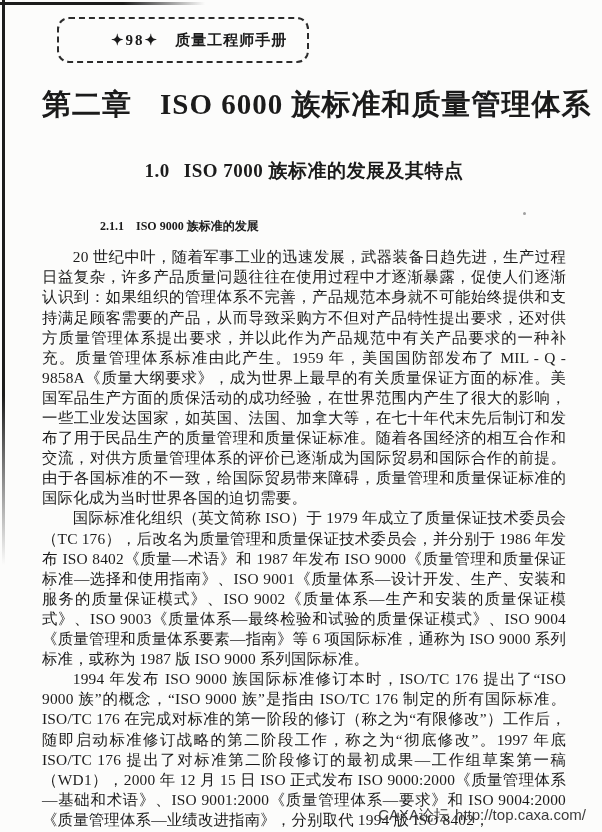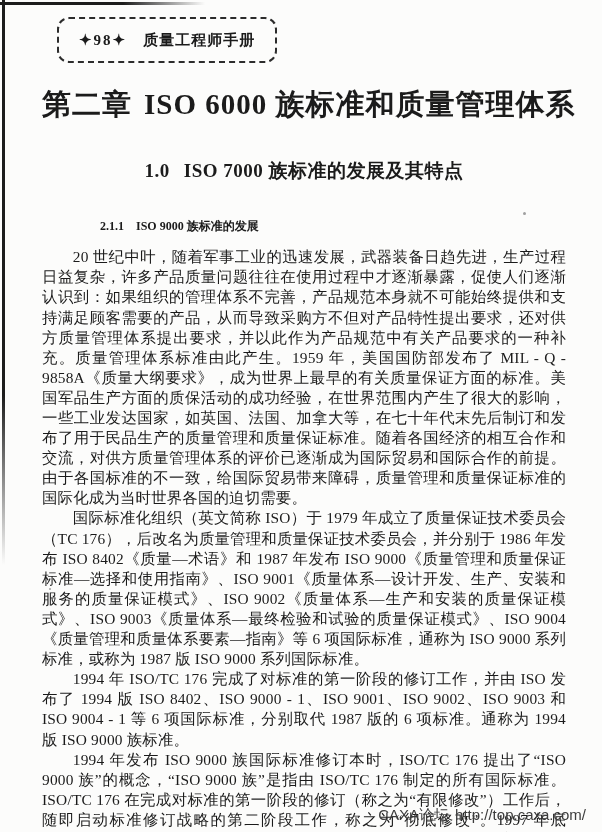--- a/index.html
+++ b/index.html
@@ -52,34 +52,34 @@
     border: 2px dashed #2c2c2c;
     border-radius: 12px;
     display: flex;
     align-items: center;
     gap: 16px;
     font-weight: bold;
     font-size: 15px;
     letter-spacing: 1px;
     background: #fcfcfb;
   }
-  .stamp .marker { letter-spacing: 2px; }
+  .stamp .marker { letter-spacing: 2px; margin-left: 32px; }
 
   
   .chapter-title {
     margin: 0;
     padding-top: 86px;
     text-align: center;
     font-size: 29px;
     font-weight: bold;
     letter-spacing: 1px;
     line-height: 1.25;
     white-space: nowrap;
   }
-  .chapter-title .num { margin-right: 12px; }
+  .chapter-title .num { margin-right: 28px; }
 
   .section-title {
     margin: 0;
     padding-top: 36px;
     text-align: center;
     font-size: 19px;
     font-weight: bold;
     letter-spacing: .5px;
   }
   .section-title .num { margin-right: 14px; }
@@ -143,21 +143,20 @@
     <span class="num">1.0</span><span class="text">ISO 7000 族标准的发展及其特点</span>
   </h2>
 
   <h3 class="subsection-title">
     <span class="num">2.1.1</span><span class="text">ISO 9000 族标准的发展</span>
   </h3>
 
   <div class="body-text">
     <p>20 世纪中叶，随着军事工业的迅速发展，武器装备日趋先进，生产过程日益复杂，许多产品质量问题往往在使用过程中才逐渐暴露，促使人们逐渐认识到：如果组织的管理体系不完善，产品规范本身就不可能始终提供和支持满足顾客需要的产品，从而导致采购方不但对产品特性提出要求，还对供方质量管理体系提出要求，并以此作为产品规范中有关产品要求的一种补充。质量管理体系标准由此产生。1959 年，美国国防部发布了 MIL - Q - 9858A《质量大纲要求》，成为世界上最早的有关质量保证方面的标准。美国军品生产方面的质保活动的成功经验，在世界范围内产生了很大的影响，一些工业发达国家，如英国、法国、加拿大等，在七十年代末先后制订和发布了用于民品生产的质量管理和质量保证标准。随着各国经济的相互合作和交流，对供方质量管理体系的评价已逐渐成为国际贸易和国际合作的前提。由于各国标准的不一致，给国际贸易带来障碍，质量管理和质量保证标准的国际化成为当时世界各国的迫切需要。</p>
     <p>国际标准化组织（英文简称 ISO）于 1979 年成立了质量保证技术委员会（TC 176），后改名为质量管理和质量保证技术委员会，并分别于 1986 年发布 ISO 8402《质量—术语》和 1987 年发布 ISO 9000《质量管理和质量保证标准—选择和使用指南》、ISO 9001《质量体系—设计开发、生产、安装和服务的质量保证模式》、ISO 9002《质量体系—生产和安装的质量保证模式》、ISO 9003《质量体系—最终检验和试验的质量保证模式》、ISO 9004《质量管理和质量体系要素—指南》等 6 项国际标准，通称为 ISO 9000 系列标准，或称为 1987 版 ISO 9000 系列国际标准。</p>
-    <p>1994 年 ISO/TC 176 完成了对标准的第一阶段的修订工作，并由 ISO 发布了 1994 版 ISO 8402、ISO 9000 - 1、ISO 9001、ISO 9002、ISO 9003 和 ISO 9004 - 1 等 6 项国际标准，分别取代 1987 版的 6 项标准。通称为 1994 版 ISO 9000 族标准。</p>
     <p>1994 年发布 ISO 9000 族国际标准修订本时，ISO/TC 176 提出了“ISO 9000 族”的概念，“ISO 9000 族”是指由 ISO/TC 176 制定的所有国际标准。ISO/TC 176 在完成对标准的第一阶段的修订（称之为“有限修改”）工作后，随即启动标准修订战略的第二阶段工作，称之为“彻底修改”。1997 年底 ISO/TC 176 提出了对标准第二阶段修订的最初成果—工作组草案第一稿（WD1），2000 年 12 月 15 日 ISO 正式发布 ISO 9000:2000《质量管理体系—基础和术语》、ISO 9001:2000《质量管理体系—要求》和 ISO 9004:2000《质量管理体系—业绩改进指南》，分别取代 1994 版 ISO 8402，</p>
   </div>
 
   <div class="footer">
     <span>CAXA论坛</span>
     <span>http://top.caxa.com/</span>
   </div>
 
 </div>
 

